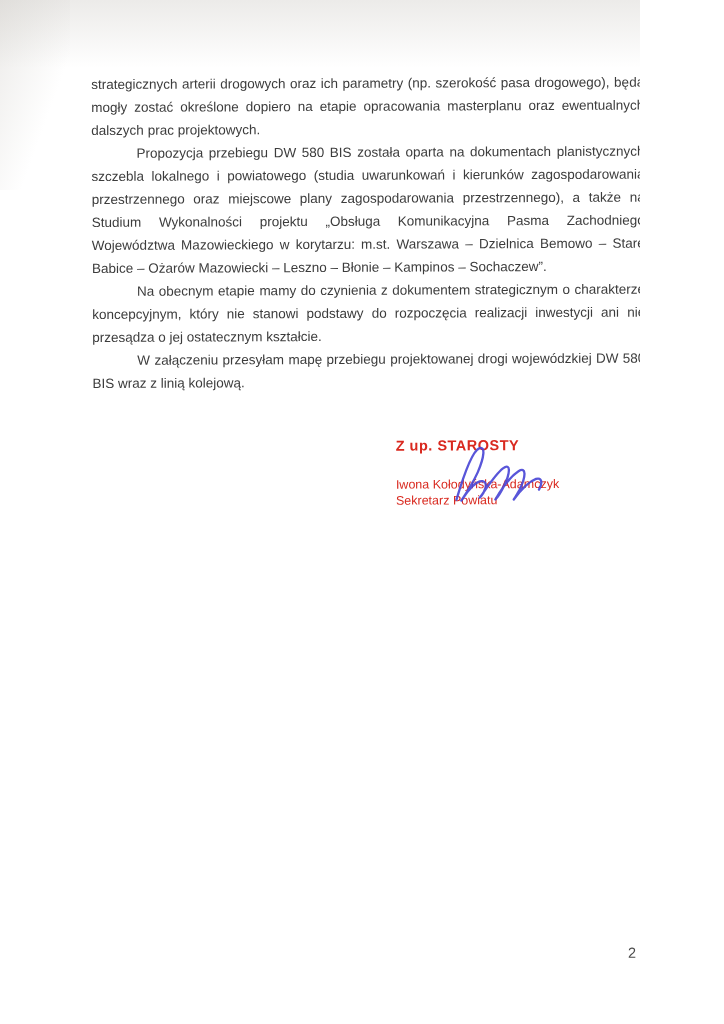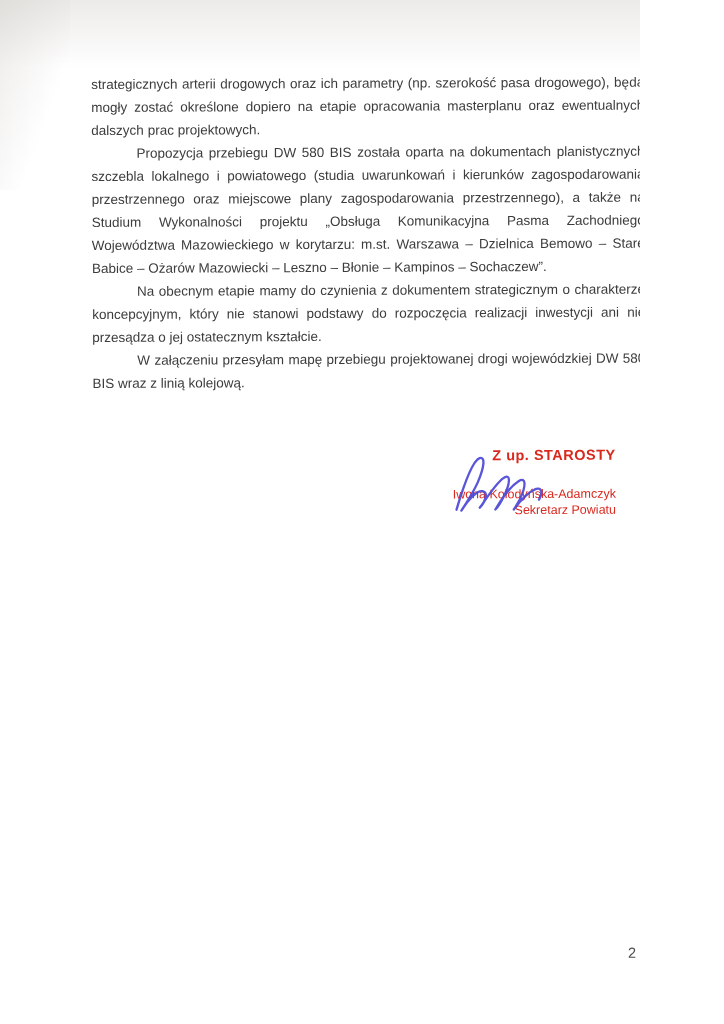--- a/index.html
+++ b/index.html
@@ -43,24 +43,24 @@
     width: 553px;
     color: var(--body-color, #3c3c3c);
     font-size: 13.5px;
     line-height: 23px;
     text-align: justify;
   }
   .para { margin: 0; }
   .para.indent { text-indent: 45px; }
   .signature-block {
     position: absolute;
-    top: 448px;
+    top: 438px;
     left: 396px;
     width: 220px;
-    text-align: right;
+    text-align: left;
     color: var(--red-color, #d9291f);
   }
   .sig-authority {
     font-size: 14.5px;
     font-weight: bold;
     letter-spacing: 0.5px;
   }
   .sig-name {
     margin-top: 24px;
     font-size: 12.5px;

